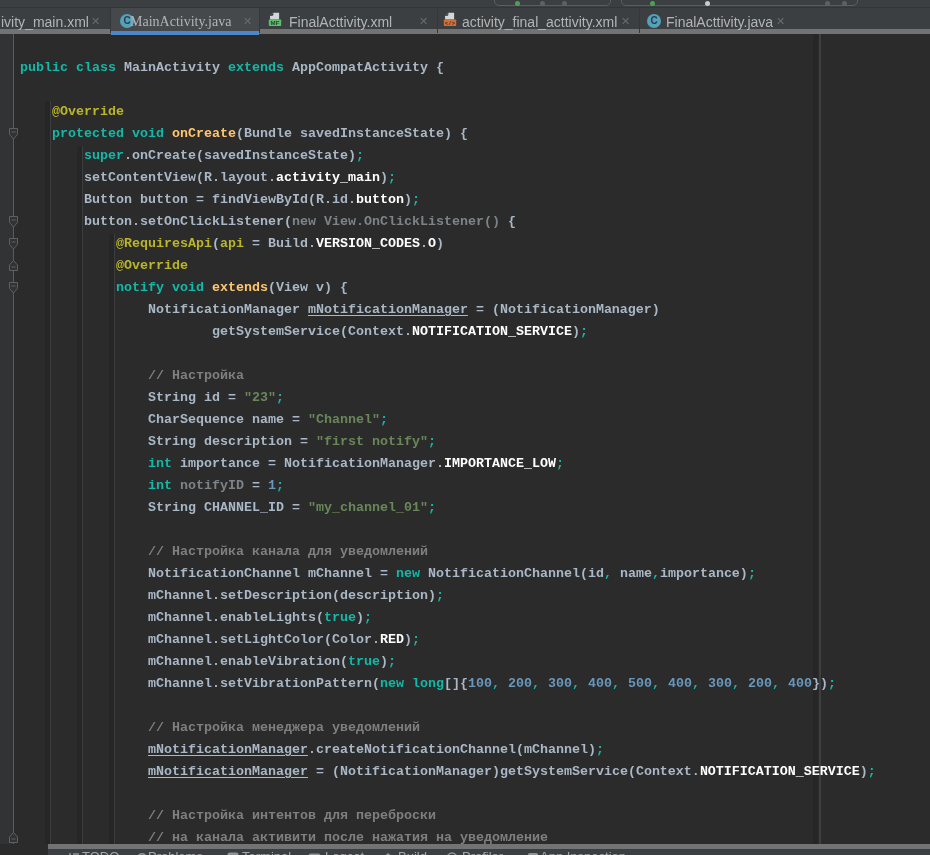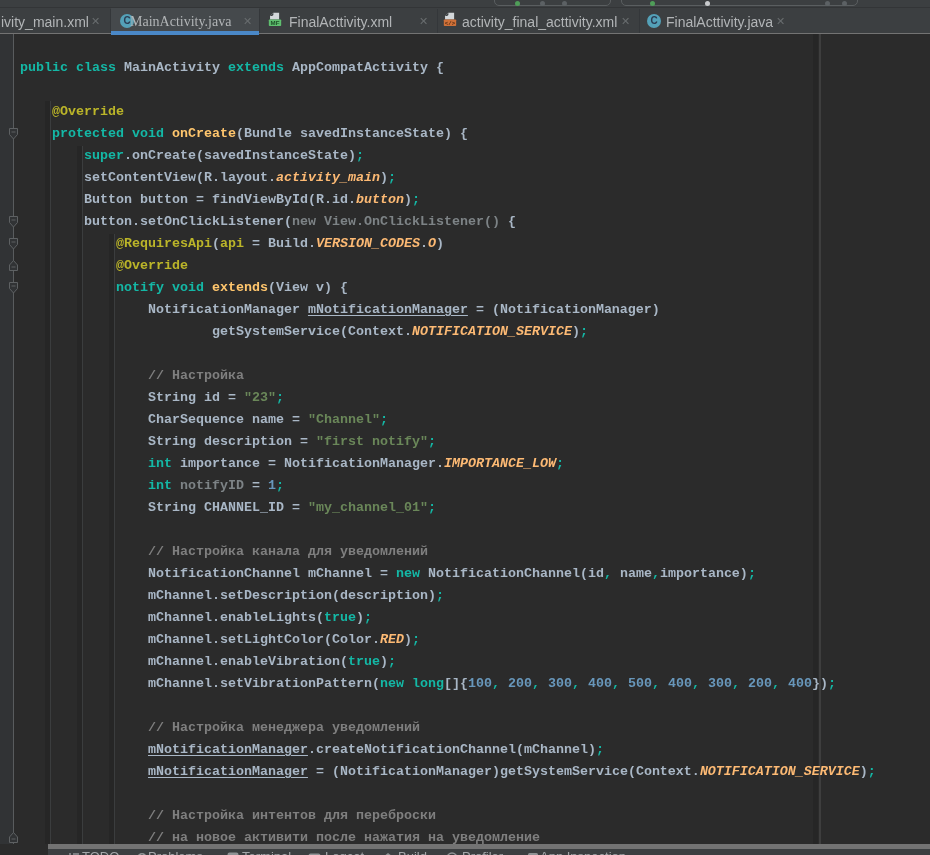--- a/index.html
+++ b/index.html
@@ -3,39 +3,39 @@
 <meta charset="utf-8">
 <style>
   * { margin:0; padding:0; box-sizing:border-box; }
   html,body { width:930px; height:855px; overflow:hidden; background:#2b2b2b; }
   #root { position:relative; width:930px; height:855px; font-family:"Liberation Sans",sans-serif; }
   
   #topbar { position:absolute; left:0; top:0; width:930px; height:8px; background:#3c3f41; border-bottom:1px solid #333537; }
   .pill { position:absolute; top:-18px; height:24px; border:1px solid #5a5e60; border-radius:5px; }
   .dot { position:absolute; top:1px; width:5px; height:5px; border-radius:50%; }
   
-  #tabbar { position:absolute; left:0; top:8px; width:930px; height:26px; background:#3c3f41; border-bottom:1px solid #737373; }
+  #tabbar { position:absolute; left:0; top:8px; width:930px; height:26px; background:#3c3f41; border-bottom:5px solid #737373; }
   .tabsep { position:absolute; top:1px; width:1px; height:24px; background:#34373a; }
   .tabtxt { position:absolute; top:6px; font-size:14px; color:#b2b5b7; white-space:pre; }
   .tabx { position:absolute; top:7px; font-size:11px; color:#686c6e; }
   #seltab { position:absolute; left:111px; top:0; width:148px; height:26px; background:#45494c; }
   #underline { position:absolute; left:111px; top:23px; width:148px; height:4px; background:#4a88c7; }
   .cicon { position:absolute; top:6px; width:14px; height:14px; border-radius:50%; background:#54a1b8; color:#2b3c52; font-size:10px; font-weight:bold; text-align:center; line-height:14px; }
   .ficon { position:absolute; top:6px; width:14px; height:14px; }
   
   #editor { position:absolute; left:0; top:34px; width:930px; height:810px; background:#2b2b2b; }
   #gutter { position:absolute; left:0; top:0; width:13px; height:810px; background:#313335; }
   #gutline { position:absolute; left:13px; top:0; width:1px; height:810px; background:#595c5e; }
   .guided { position:absolute; width:5px; background:#262626; }
   .guidel { position:absolute; width:1px; background:#3b3d3e; }
   .fold { position:absolute; left:8px; width:11px; height:13px; }
   #code { position:absolute; left:20px; top:23px; font-family:"Liberation Mono",monospace; font-size:13.333px; line-height:22px; font-weight:bold; color:#a9b7c6; white-space:pre; }
   .k { color:#14b8a6; } .m { color:#ffc66d; } .a { color:#bbb529; }
   .s { color:#6a8759; } .n { color:#6897bb; } .c { color:#7f7f7f; }
-  .f { color:#fdba74; font-style:italic; }
+  .f { color:#ffffff; }
   .g { color:#7d8386; }
   .u { text-decoration:underline; text-underline-offset:2px; }
   
   #status { position:absolute; left:0; top:844px; width:930px; height:11px; background:#3c3f41; border-top:5px solid #737373;margin-left:48px; }
   .st { position:absolute; top:0px; font-size:13px; color:#a4a7aa; }
   .si { position:absolute; top:3px; }
 </style>
 </head>
 <body>
 <div id="root">
@@ -78,21 +78,21 @@
                 mChannel.enableLights(<span class="k">true</span>)<span class="k">;</span>
                 mChannel.setLightColor(Color.<span class="f">RED</span>)<span class="k">;</span>
                 mChannel.enableVibration(<span class="k">true</span>)<span class="k">;</span>
                 mChannel.setVibrationPattern(<span class="k">new long</span>[]{<span class="n">100</span><span class="k">,</span> <span class="n">200</span><span class="k">,</span> <span class="n">300</span><span class="k">,</span> <span class="n">400</span><span class="k">,</span> <span class="n">500</span><span class="k">,</span> <span class="n">400</span><span class="k">,</span> <span class="n">300</span><span class="k">,</span> <span class="n">200</span><span class="k">,</span> <span class="n">400</span>})<span class="k">;</span>
 
                 <span class="c">// Настройка менеджера уведомлений</span>
                 <span class="u">mNotificationManager</span>.createNotificationChannel(mChannel)<span class="k">;</span>
                 <span class="u">mNotificationManager</span> = (NotificationManager)getSystemService(Context.<span class="f">NOTIFICATION_SERVICE</span>)<span class="k">;</span>
 
                 <span class="c">// Настройка интентов для переброски</span>
-                <span class="c">// на новое активити после нажатия на уведомление</span></div>
+                <span class="c">// на канала активити после нажатия на уведомление</span></div>
     <svg class="fold" style="top:93px;" viewBox="0 0 11 13">
         <path d="M1.5 1.5 h8 v6 l-4 4.5 l-4 -4.5 z" fill="#313335" stroke="#5e6163" stroke-width="1"></path>
         <line x1="3.5" y1="5" x2="7.5" y2="5" stroke="#5e6163"></line>
       </svg>
     <svg class="fold" style="top:181px;" viewBox="0 0 11 13">
         <path d="M1.5 1.5 h8 v6 l-4 4.5 l-4 -4.5 z" fill="#313335" stroke="#5e6163" stroke-width="1"></path>
         <line x1="3.5" y1="5" x2="7.5" y2="5" stroke="#5e6163"></line>
       </svg>
     <svg class="fold" style="top:203px;" viewBox="0 0 11 13">
         <path d="M1.5 1.5 h8 v6 l-4 4.5 l-4 -4.5 z" fill="#313335" stroke="#5e6163" stroke-width="1"></path>

